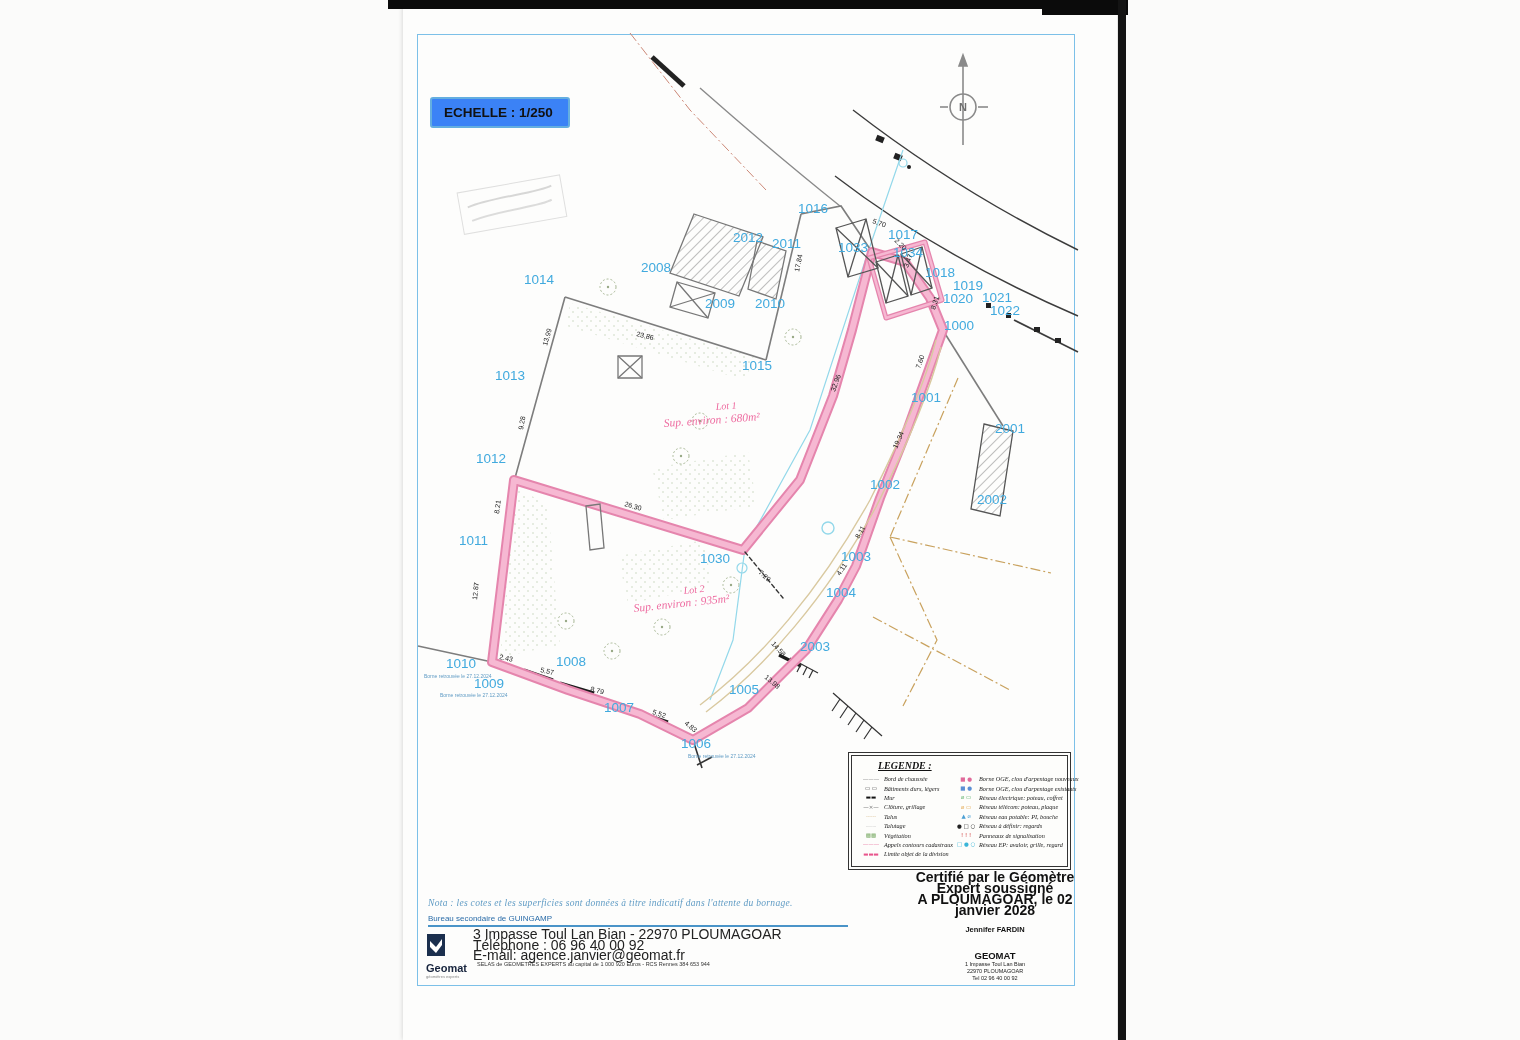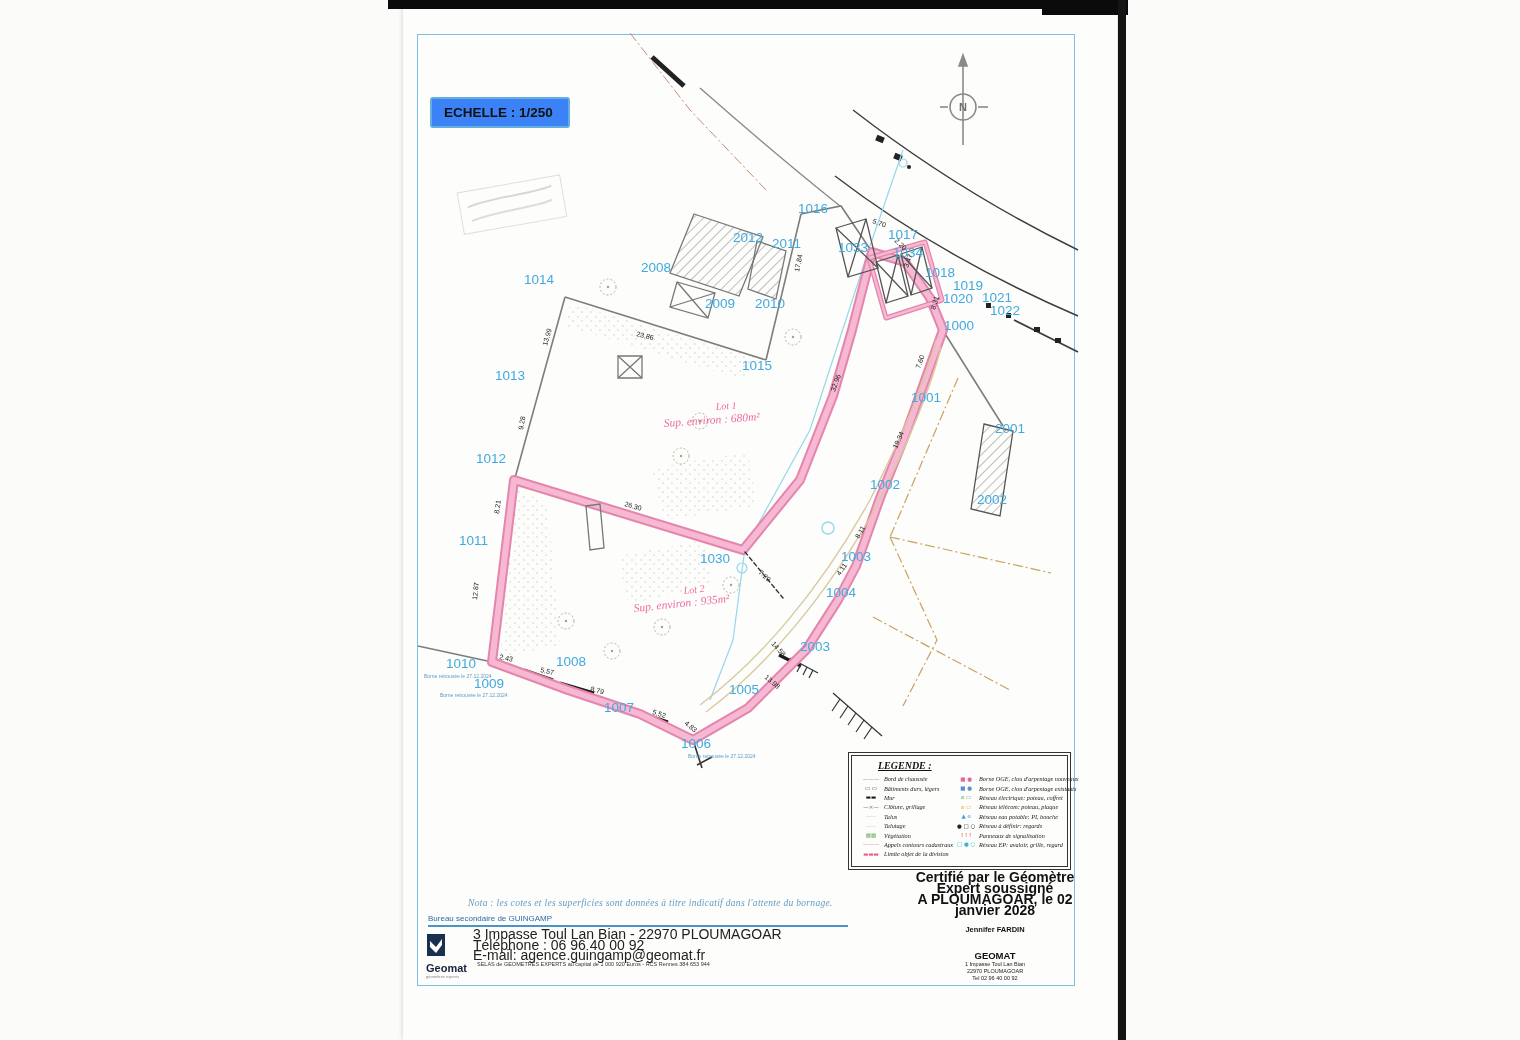--- a/index.html
+++ b/index.html
@@ -26,21 +26,21 @@
              margin:4px 0 3px 26px;color:#111;}
   .leg-cols{display:flex;padding:0 3px 0 6px;}
   .leg-col-l{width:98px;}
   .leg-col-r{flex:1;}
   .leg-row{display:flex;align-items:center;height:9.4px;}
   .leg-sym{width:26px;font-size:5.5px;text-align:center;font-style:normal;letter-spacing:0;
            font-family:"DejaVu Sans",sans-serif;line-height:6px;white-space:nowrap;}
   .leg-lbl{font-style:italic;font-size:6.2px;color:#1a1a1a;white-space:nowrap;}
 
   .nota{position:absolute;left:428px;top:898px;font-family:"Liberation Serif",serif;font-style:italic;
-        font-size:9.5px;color:#5f9bc4;letter-spacing:.3px;margin-left:40px;}
+        font-size:9.5px;color:#5f9bc4;letter-spacing:.3px;}
   .bureau{position:absolute;left:428px;top:914px;font-size:8px;font-weight:normal;color:#2a6ca8;}
   .bureau-rule{position:absolute;left:428px;top:925px;width:420px;height:2px;background:#4a94c8;}
   .office{position:absolute;left:473px;top:929px;font-size:14px;line-height:10.5px;color:#222;}
   .legal{position:absolute;left:477px;top:961px;font-size:5.5px;color:#333;width:270px;}
   .geomat{position:absolute;left:426px;top:933px;width:46px;}
   .geomat .brand{font-weight:bold;font-size:11px;color:#16233c;margin-top:1px;}
   .geomat .tag{font-size:4px;color:#888;}
 
   .cert{position:absolute;left:905px;top:872px;width:180px;text-align:center;color:#111;}
   .cert .c1{font-weight:bold;font-size:14px;line-height:11px;}
@@ -371,21 +371,21 @@
     <svg width="20" height="24" viewBox="0 0 20 24">
       <path d="M1,1 L19,1 L19,23 L1,23 Z" fill="#1b2f4e"></path>
       <path d="M4,8 L10,14 L16,6 L16,12 L10,20 L4,14 Z" fill="#fff"></path>
     </svg>
     <div class="brand">Geomat</div>
     <div class="tag">géomètres experts</div>
   </div>
   <div class="office">
     <div>3 Impasse Toul Lan Bian - 22970 PLOUMAGOAR</div>
     <div>Téléphone : 06 96 40 00 92</div>
-    <div>E-mail: agence.guingamp@geomat.fr</div>
+    <div>E-mail: agence.janvier@geomat.fr</div>
   </div>
   <div class="legal">SELAS de GEOMETRES EXPERTS au capital de 1 000 920 Euros - RCS Rennes 384 653 944</div>
 
   <div class="cert">
     <div class="c1">Certifié par le Géomètre Expert soussigné</div>
     <div class="c1">A PLOUMAGOAR, le 02 janvier 2028</div>
     <div class="name">Jennifer FARDIN</div>
     <div class="firm">GEOMAT</div>
     <div class="tiny">1 Impasse Toul Lan Bian</div>
     <div class="tiny">22970 PLOUMAGOAR</div>

